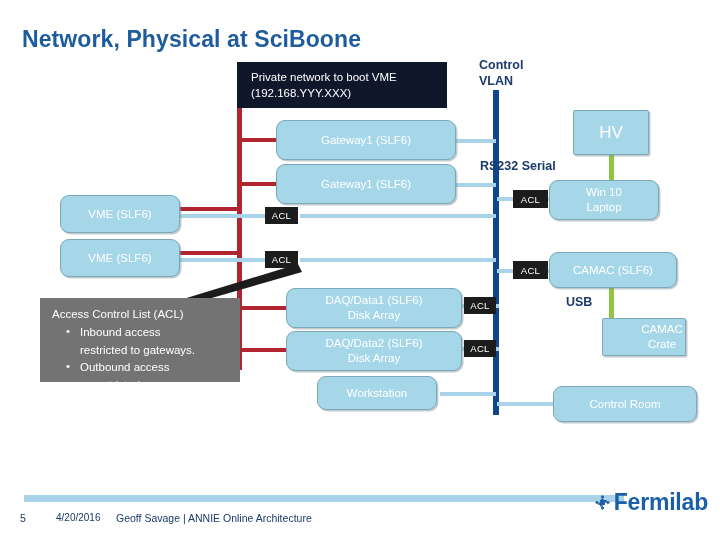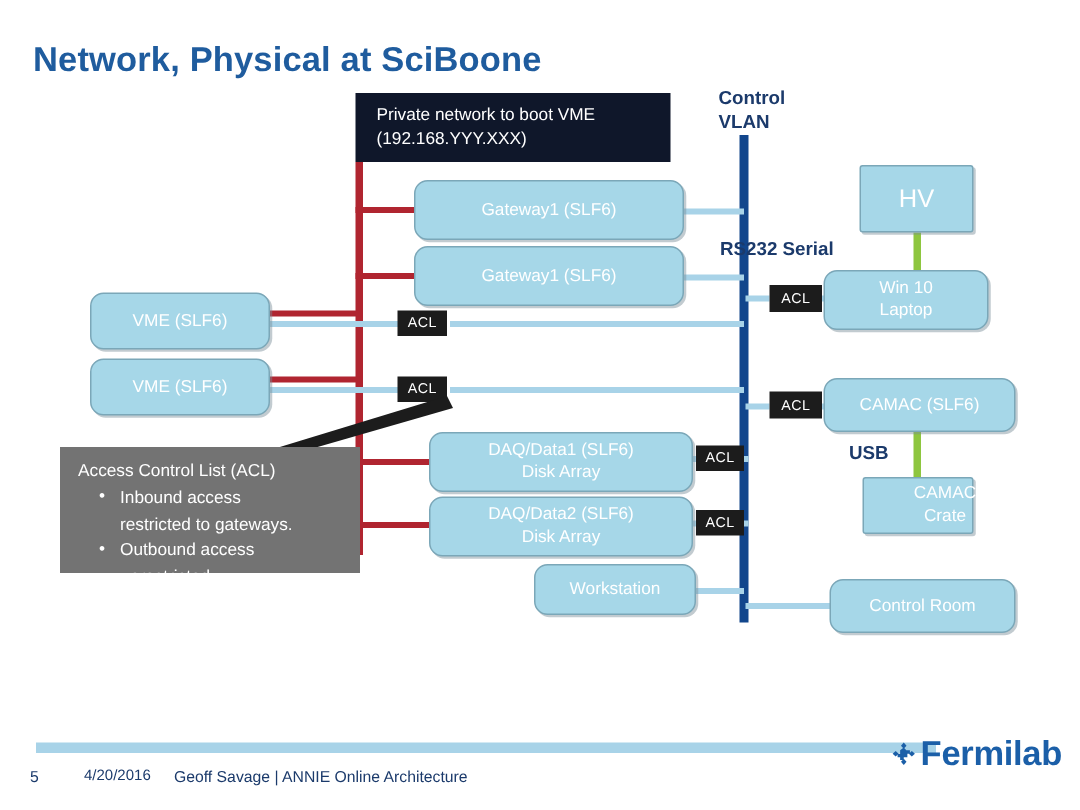--- a/index.html
+++ b/index.html
@@ -236,43 +236,43 @@
   <div class="node" style="left:286px; top:288px; width:176px; height:40px;">
     <span>DAQ/Data1 (SLF6)</span>
     <span class="l2">Disk Array</span>
   </div>
 
   <div class="node" style="left:286px; top:331px; width:176px; height:40px;">
     <span>DAQ/Data2 (SLF6)</span>
     <span class="l2">Disk Array</span>
   </div>
 
-  <div class="node" style="left:356px; top:376px; width:108px; height:34px;">
+  <div class="node" style="left:317px; top:376px; width:120px; height:34px;">
     <span>Workstation</span>
   </div>
 
   <div class="node square" style="left:573px; top:110px; width:76px; height:45px;">
     <span style="font-size:17px;">HV</span>
   </div>
 
   <div class="node" style="left:549px; top:180px; width:110px; height:40px;">
     <span>Win 10</span>
     <span class="l2">Laptop</span>
   </div>
 
   <div class="node" style="left:549px; top:252px; width:128px; height:36px;">
     <span>CAMAC (SLF6)</span>
   </div>
 
-  <div class="node square" style="left:575px; top:318px; width:74px; height:38px;padding-left:36px;">
+  <div class="node square" style="left:602px; top:318px; width:84px; height:38px;padding-left:36px;">
     <span>CAMAC</span>
     <span class="l2">Crate</span>
   </div>
 
-  <div class="node" style="left:553px; top:386px; width:124px; height:36px;">
+  <div class="node" style="left:553px; top:386px; width:144px; height:36px;">
     <span>Control Room</span>
   </div>
 
   <div class="aclchip" style="left:265px; top:207px; width:33px; height:17px;">
     <span>ACL</span>
   </div>
   <div class="aclchip" style="left:265px; top:251px; width:33px; height:17px;">
     <span>ACL</span>
   </div>
   <div class="aclchip" style="left:464px; top:297px; width:32px; height:17px;">

